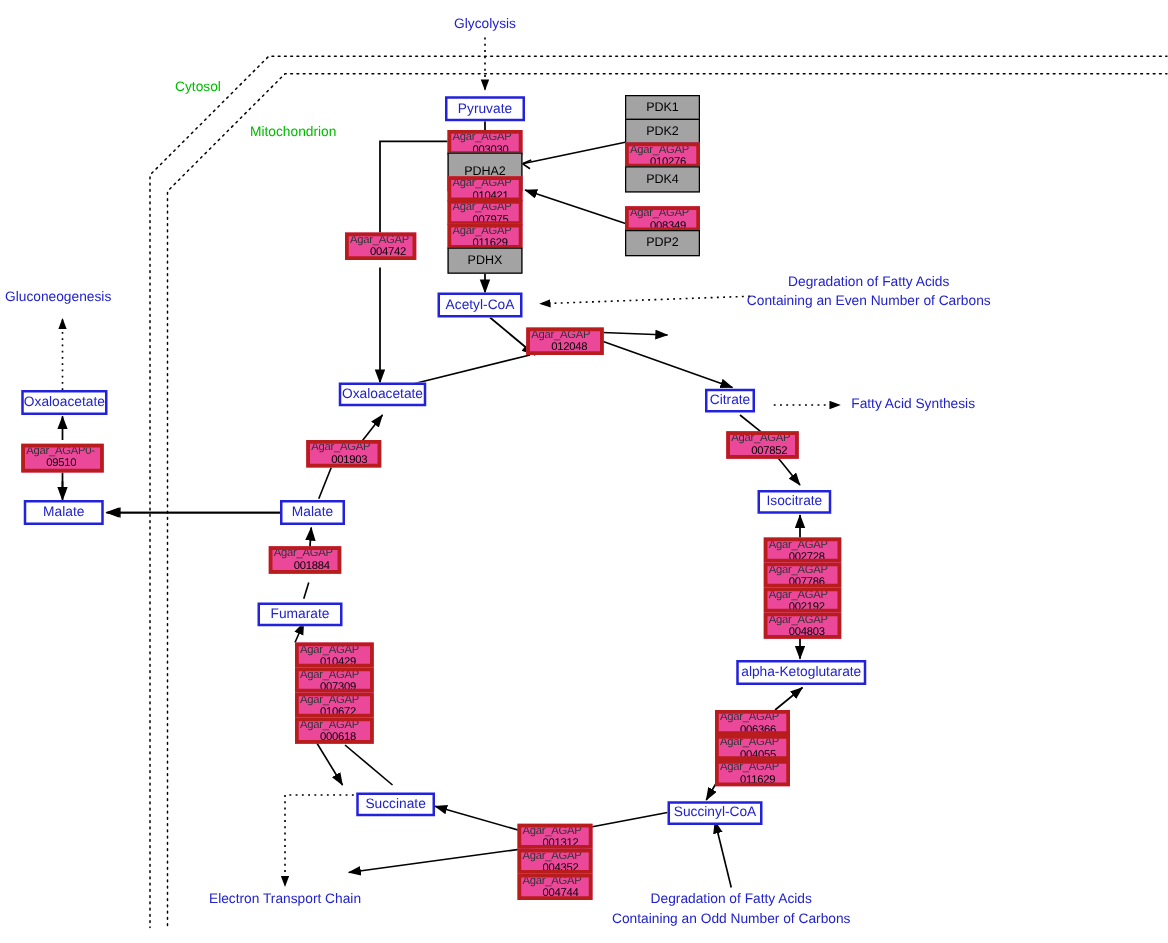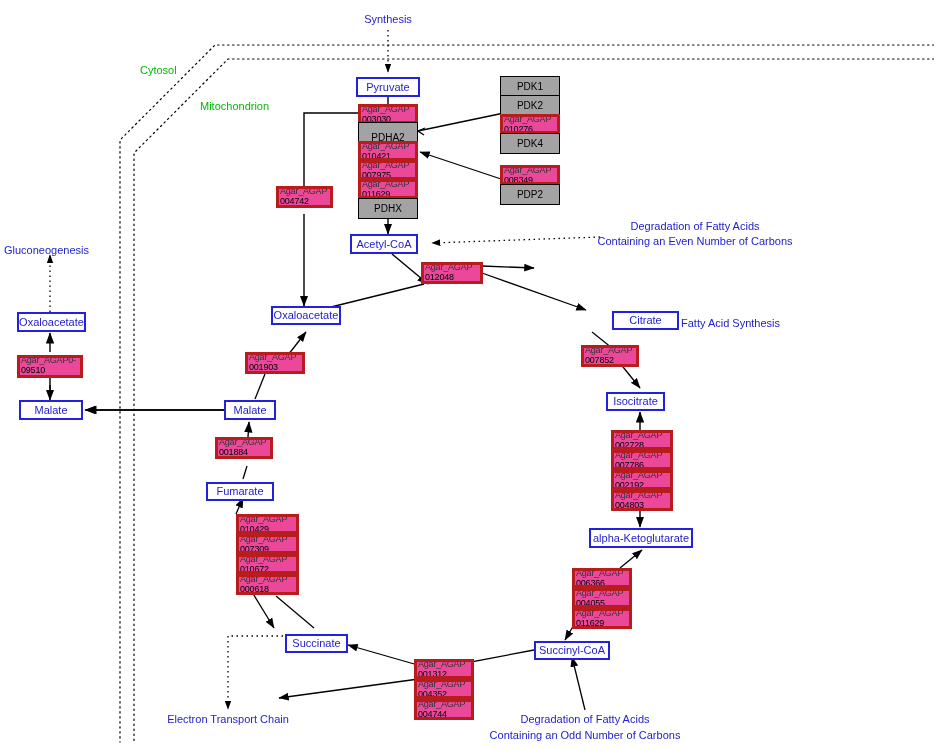--- a/index.html
+++ b/index.html
@@ -40,20 +40,21 @@
   }
   .gene .gid-top{
     position:absolute;left:1px;top:-3px;
     font-size:9px;color:#333;
     letter-spacing:-0.2px;
   }
   .gene .gid-bot{
     position:absolute;left:1px;top:7px;
     font-size:9px;color:#000;
     letter-spacing:-0.2px;
+    padding-left:16px;
   }
   .enz{
     position:absolute;
     box-sizing:border-box;
     background:#a3a3a3;
     border:1px solid #000000;
     color:#000000;
     font-size:10px;
     display:flex;align-items:center;justify-content:center;
     white-space:nowrap;
@@ -172,38 +173,38 @@
 
     <line x1="50" y1="352" x2="50" y2="333" stroke="#000" stroke-width="1.4" marker-end="url(#ah)"></line>
     <line x1="50" y1="378" x2="50" y2="400" stroke="#000" stroke-width="1.4" marker-end="url(#ah)"></line>
 
     <line x1="225" y1="410" x2="86" y2="410" stroke="#000" stroke-width="1.4" marker-end="url(#ah)"></line>
   </svg>
 
   <div class="lbl green" style="left:140px;top:64px;">Cytosol</div>
   <div class="lbl green" style="left:200px;top:100px;">Mitochondrion</div>
 
-  <div class="lbl blue center" style="left:388px;top:13px;">Synthesis</div>
-  <div class="lbl blue" style="left:4px;top:244px;">Gluconeogenesis</div>
+  <div class="lbl blue center" style="left:388px;top:13px;">Glycolysis</div>
+  <div class="lbl blue" style="left:4px;top:232px;">Gluconeogenesis</div>
   <div class="lbl blue" style="left:681px;top:317px;">Fatty Acid Synthesis</div>
   <div class="lbl blue center" style="left:228px;top:713px;">Electron Transport Chain</div>
 
   <div class="lbl blue center" style="left:695px;top:220px;">Degradation of Fatty Acids</div>
   <div class="lbl blue center" style="left:695px;top:235px;">Containing an Even Number of Carbons</div>
 
   <div class="lbl blue center" style="left:585px;top:713px;">Degradation of Fatty Acids</div>
   <div class="lbl blue center" style="left:585px;top:729px;">Containing an Odd Number of Carbons</div>
 
   <div class="node" style="left:356px;top:77px;width:64px;height:20px;">Pyruvate</div>
 
   <div class="node" style="left:350px;top:234px;width:68px;height:20px;">Acetyl-CoA</div>
 
   <div class="node" style="left:271px;top:306px;width:70px;height:19px;">Oxaloacetate</div>
 
-  <div class="node" style="left:564px;top:311px;width:67px;height:19px;margin-left:48px;">Citrate</div>
+  <div class="node" style="left:564px;top:311px;width:40px;height:19px;">Citrate</div>
 
   <div class="node" style="left:606px;top:392px;width:59px;height:19px;">Isocitrate</div>
 
   <div class="node" style="left:589px;top:528px;width:104px;height:20px;">alpha-Ketoglutarate</div>
 
   <div class="node" style="left:534px;top:641px;width:76px;height:19px;">Succinyl-CoA</div>
 
   <div class="node" style="left:285px;top:634px;width:63px;height:19px;">Succinate</div>
 
   <div class="node" style="left:206px;top:482px;width:68px;height:19px;">Fumarate</div>

